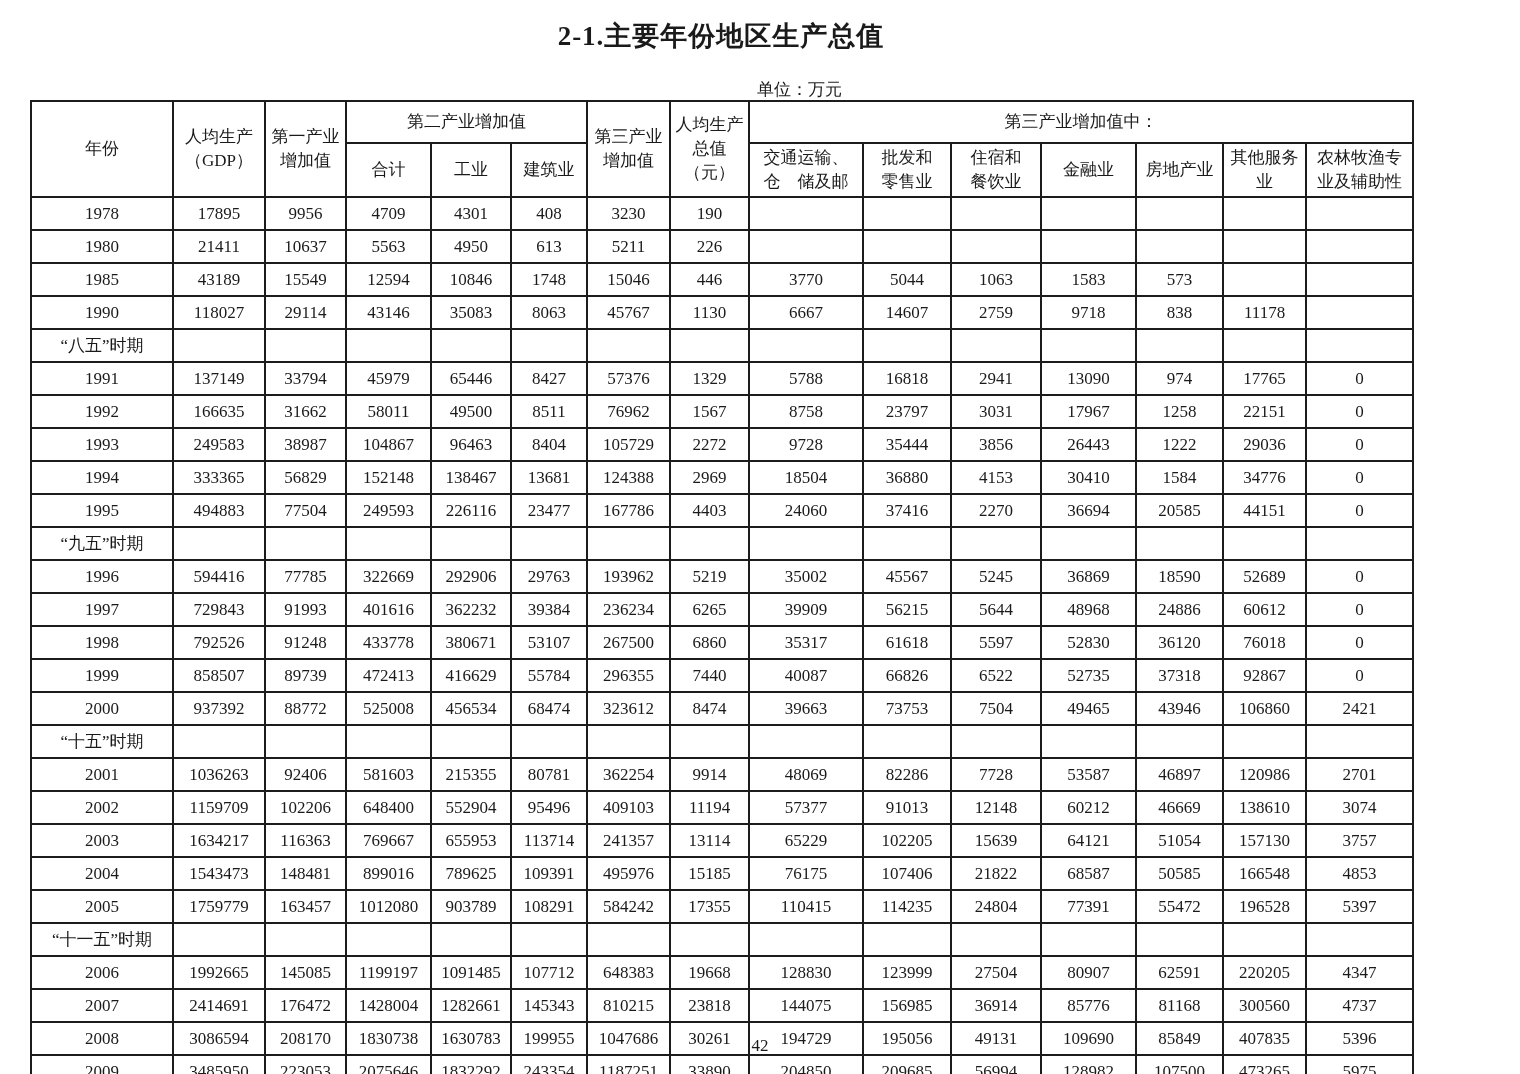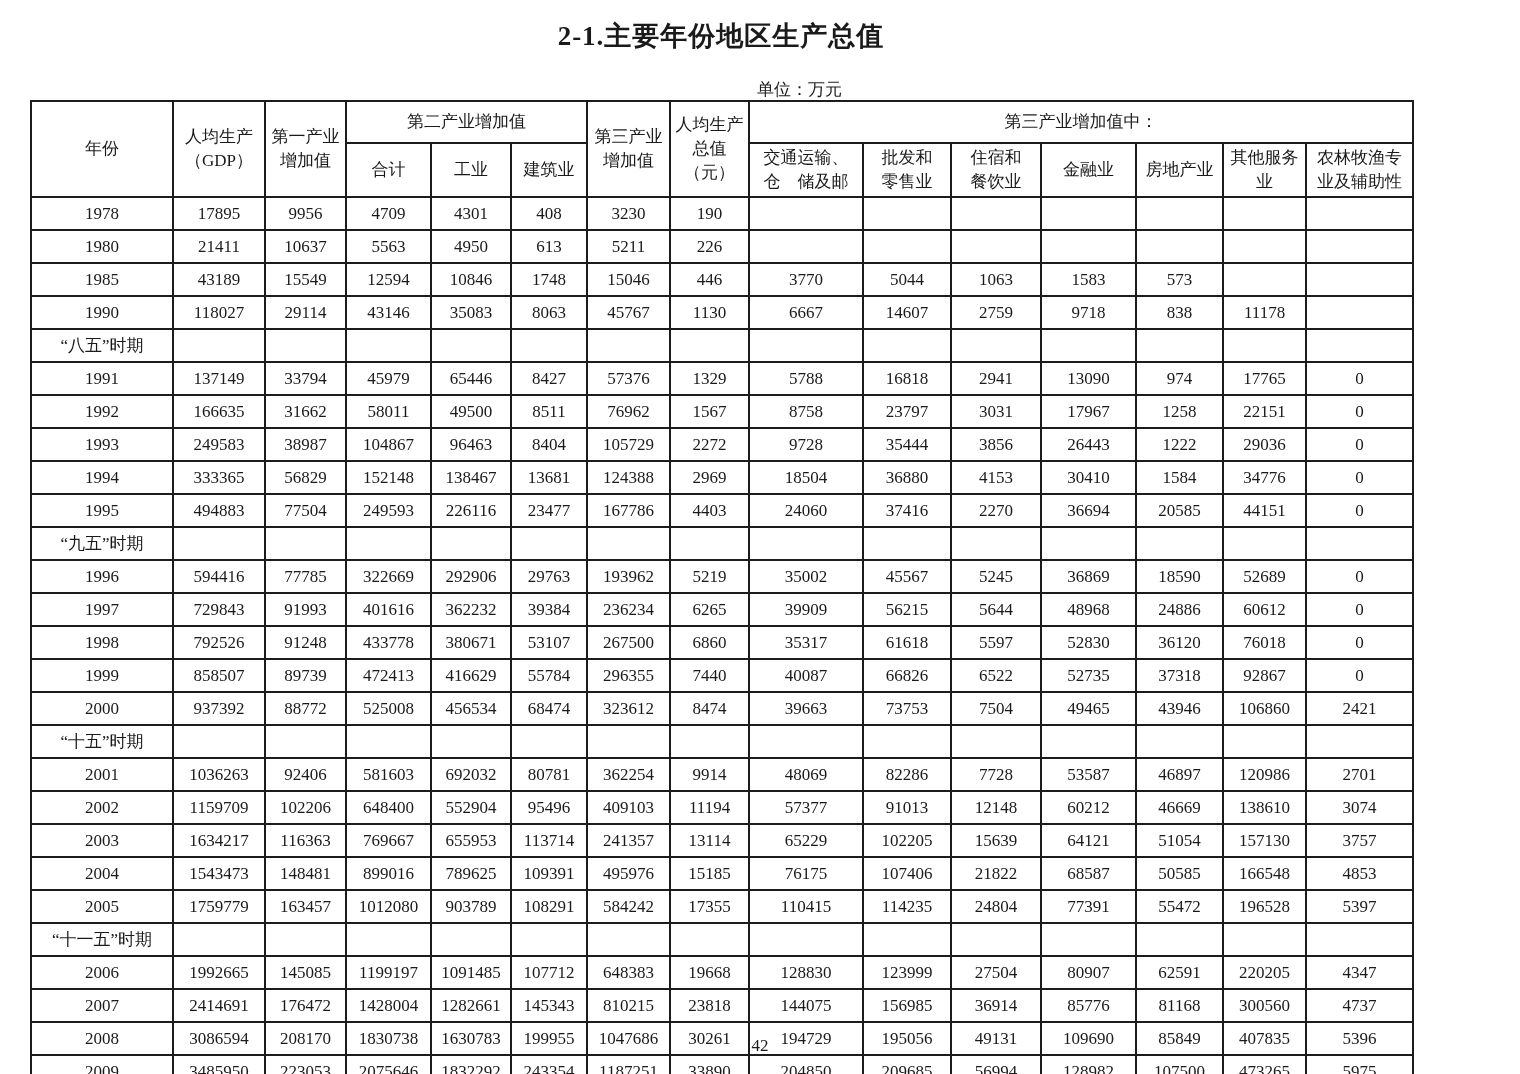--- a/index.html
+++ b/index.html
@@ -392,21 +392,21 @@
           <td class="cell"></td>
           <td class="cell"></td>
           <td class="cell"></td>
           <td class="cell"></td>
         </tr>
         <tr>
           <td class="cell">2001</td>
           <td class="cell">1036263</td>
           <td class="cell">92406</td>
           <td class="cell">581603</td>
-          <td class="cell">692032</td>
+          <td class="cell">215355</td>
           <td class="cell">80781</td>
           <td class="cell">362254</td>
           <td class="cell">9914</td>
           <td class="cell">48069</td>
           <td class="cell">82286</td>
           <td class="cell">7728</td>
           <td class="cell">53587</td>
           <td class="cell">46897</td>
           <td class="cell">120986</td>
           <td class="cell">2701</td>

